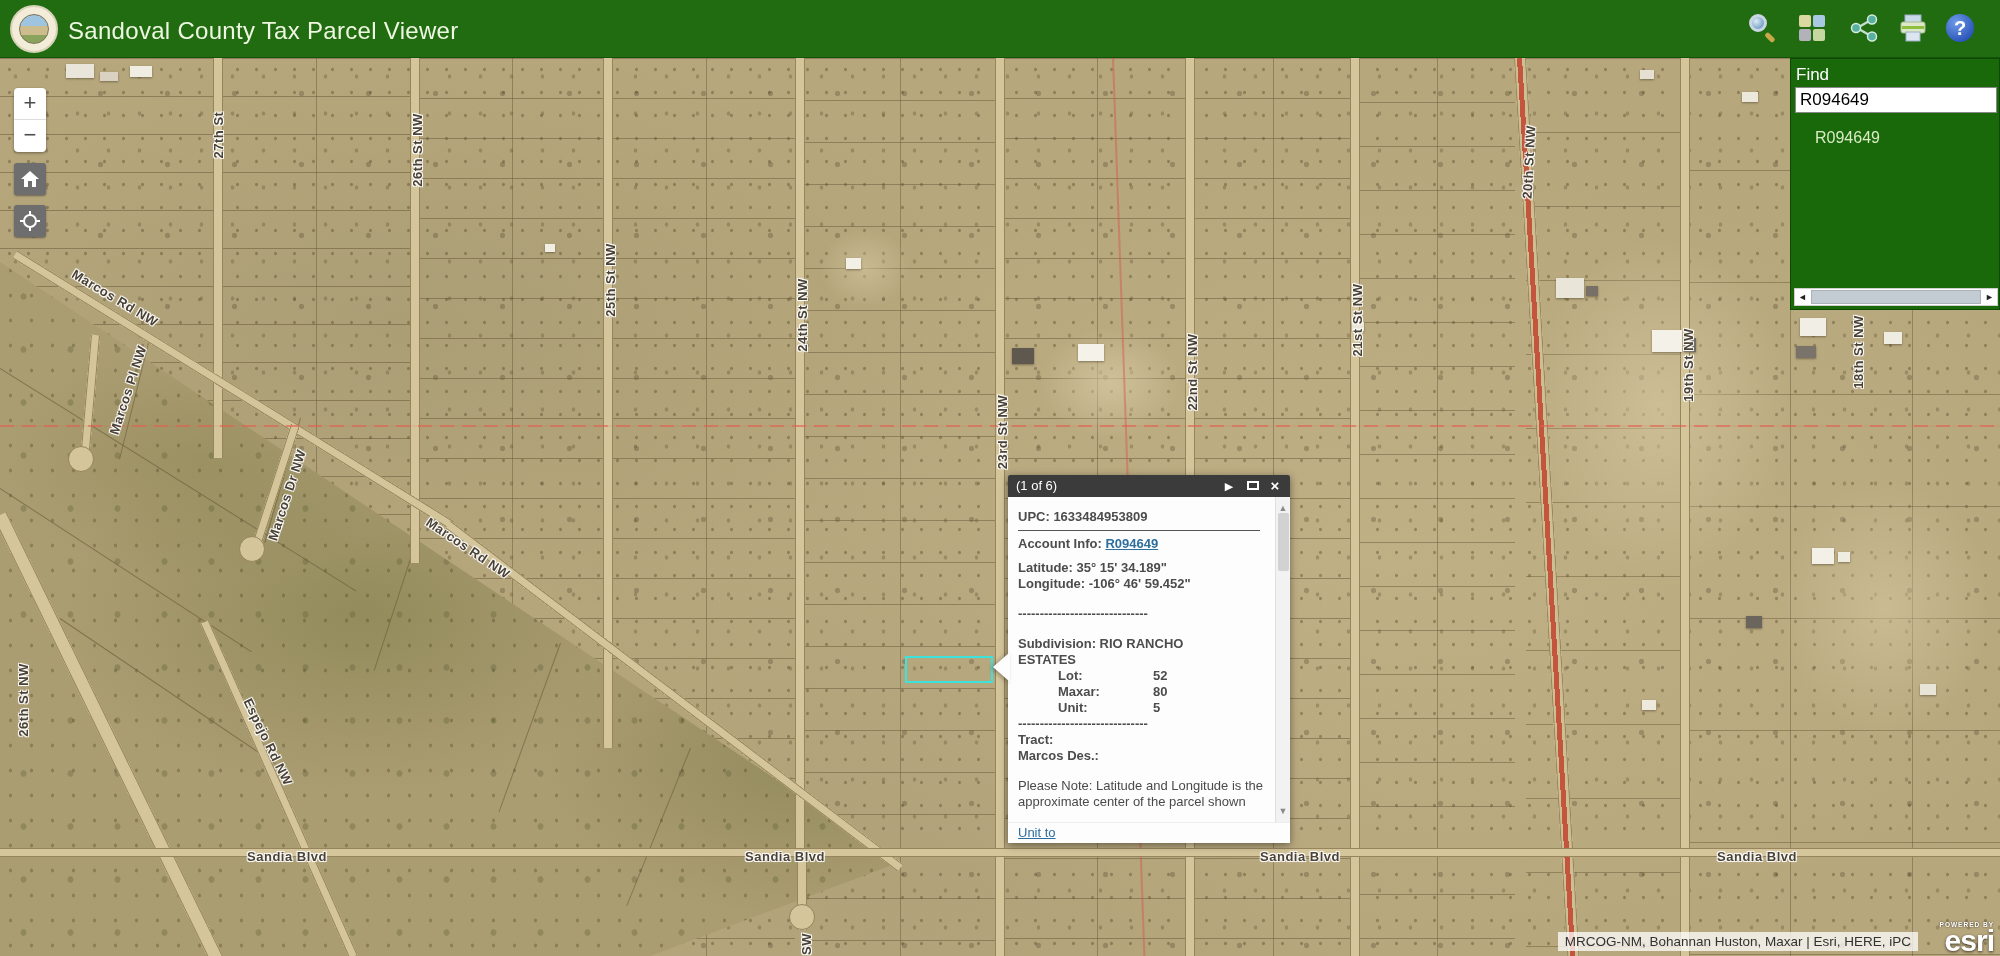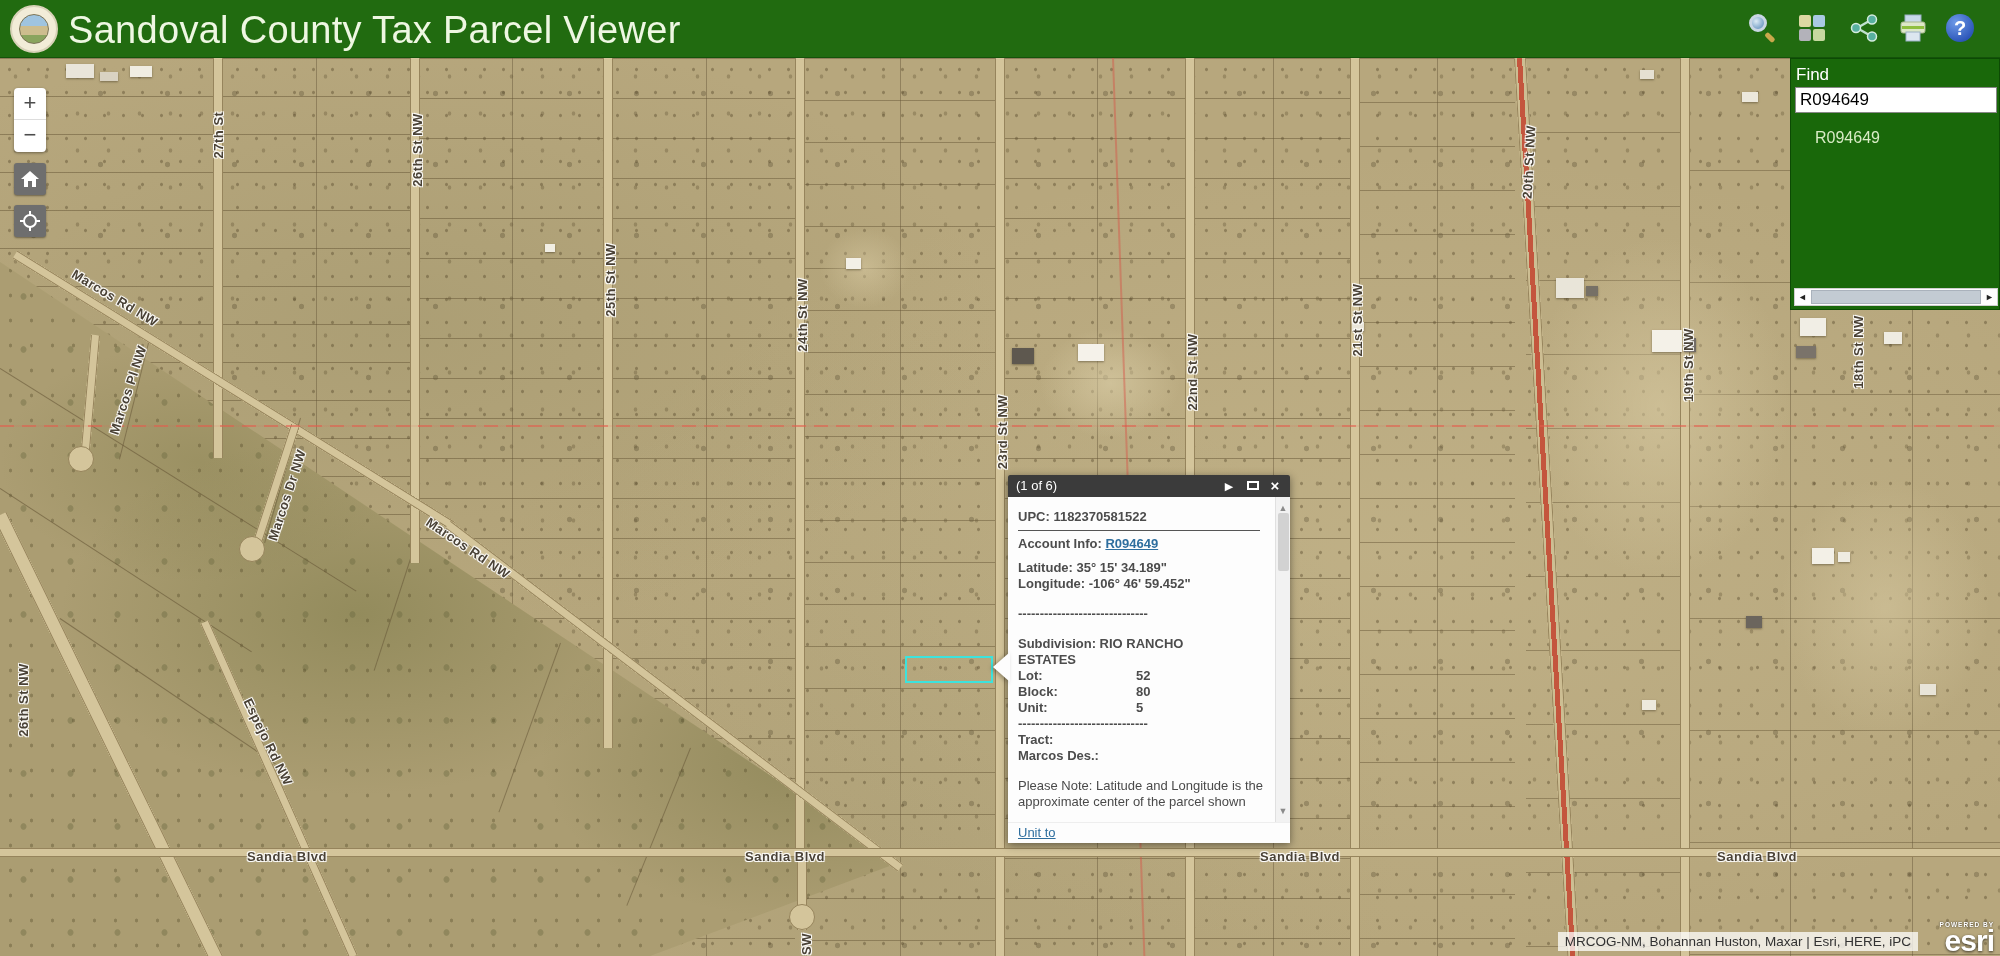--- a/index.html
+++ b/index.html
@@ -5,21 +5,21 @@
   * { margin:0; padding:0; box-sizing:border-box; }
   html,body { width:2000px; height:956px; overflow:hidden; font-family:"Liberation Sans",sans-serif; }
   #app { position:relative; width:2000px; height:956px; background:#b7a77d; }
 
   
   #hdr { position:absolute; left:0; top:0; width:2000px; height:58px; background:#216b10; border-bottom:1px solid #14530a; z-index:50; }
   #logo { position:absolute; left:10px; top:5px; width:48px; height:48px; border-radius:50%;
           background:#f2ecd8; border:2px solid #d8d2b8; overflow:hidden; }
   #logo .inner { position:absolute; left:7px; top:7px; width:30px; height:30px; border-radius:50%;
           background:linear-gradient(to bottom,#9fc4e0 0 40%,#cdbd8e 40% 70%,#8aa45e 70%); border:1px solid #7a7356; }
-  #hdr-title { position:absolute; left:68px; top:9px; font-size:38px; color:#eef7e2; letter-spacing:.3px; }
+  #hdr-title { position:absolute; left:68px; top:17px; font-size:24px; color:#eef7e2; letter-spacing:.3px; }
   .hdr-ico { position:absolute; top:13px; width:30px; height:30px; cursor:pointer; }
   
   .mag-lens { position:absolute; left:1px; top:1px; width:18px; height:18px; border-radius:50%;
      background:radial-gradient(circle at 35% 35%, #dcebf5, #7ba3c9 70%); border:3px solid #c9d6e4; }
   .mag-handle { position:absolute; left:18px; top:18px; width:11px; height:5px; background:#c9a84c; border-radius:2px;
      transform:rotate(45deg); transform-origin:left center; }
   .bm-grid { position:absolute; inset:2px; display:grid; grid-template-columns:12px 12px; grid-template-rows:12px 12px; gap:2px; }
   .bm-grid span { border-radius:2px; }
   .share-svg, .print-svg, .home-svg, .loc-svg { display:block; }
   .help-circ { position:absolute; inset:1px; border-radius:50%;
@@ -95,21 +95,21 @@
   #popup-max { right:28px; width:18px; }
   #popup-max i { display:block; margin:6px auto 0; width:12px; height:9px; border:2px solid #fff; }
   #popup-close { right:6px; width:18px; font-size:15px; font-weight:bold; line-height:21px; }
   #popup-body { position:absolute; left:0; top:22px; right:0; bottom:0; background:#fdfdfd; overflow:hidden;
     color:#4c4c4c; font-weight:bold; line-height:16px; }
   #popup-content { position:absolute; left:10px; top:12px; width:250px; }
   #popup-content .gap8 { height:8px; } #popup-content .gap14 { height:14px; }
   #popup-hr { border:none; border-top:1px solid #555; margin:5px 8px 5px 0; }
   .plink { color:#2e6e9e; text-decoration:underline; cursor:pointer; }
   #subdiv { width:205px; }
-  .frow { display:flex; } .frow .fl { width:118px; } 
+  .frow { display:flex; } .frow .fl { width:95px;margin-left:40px; } 
   #pnote { font-weight:normal; color:#4a4a4a; width:245px; }
   #popup-scroll { position:absolute; right:0; top:0; width:15px; bottom:21px; background:#f2f2f2; border-left:1px solid #e0e0e0; }
   #popup-scroll .sarr { position:absolute; left:0; width:14px; text-align:center; font-size:9px; color:#8a8a8a; cursor:pointer; }
   #ps-thumb { position:absolute; left:2px; top:16px; width:11px; height:58px; background:#d2d2d2; border-radius:2px; cursor:pointer; }
   #popup-foot { position:absolute; left:0; right:0; bottom:0; height:21px; background:#fdfdfd; border-top:1px solid #eee; }
   #zoomto { position:absolute; left:10px; top:2px; font-weight:normal; font-size:13px; }
   #popup-tail { position:absolute; left:993px; top:652px; width:0; height:0; z-index:31;
     border-top:15px solid transparent; border-bottom:15px solid transparent; border-right:17px solid #fdfdfd;
     filter:drop-shadow(-2px 1px 2px rgba(0,0,0,.3)); }
 
@@ -317,36 +317,36 @@
     <div id="popup-hdr">
       <span id="popup-title">(1 of 6)</span>
       <span class="php" id="popup-next">▶</span>
       <span class="php" id="popup-max">
           <i></i>
         </span>
       <span class="php" id="popup-close">×</span>
     </div>
     <div id="popup-body">
       <div id="popup-content">
-        <div>UPC: 1182370581522</div>
+        <div>UPC: 1633484953809</div>
         <hr id="popup-hr">
         <div><span>Account Info: </span><span class="plink">R094649</span></div>
         <div class="gap8"></div>
         <div>Latitude: 35° 15' 34.189"</div>
         <div>Longitude: -106° 46' 59.452"</div>
         <div class="gap14"></div>
         <div>------------------------------</div>
         <div class="gap14"></div>
         <div id="subdiv">Subdivision: RIO RANCHO ESTATES</div>
         <div class="frow">
             <span class="fl">Lot:</span>
             <span>52</span>
           </div>
         <div class="frow">
-            <span class="fl">Block:</span>
+            <span class="fl">Maxar:</span>
             <span>80</span>
           </div>
         <div class="frow">
             <span class="fl">Unit:</span>
             <span>5</span>
           </div>
         <div>------------------------------</div>
         <div>Tract:</div>
         <div>Marcos Des.:</div>
         <div class="gap14"></div>

